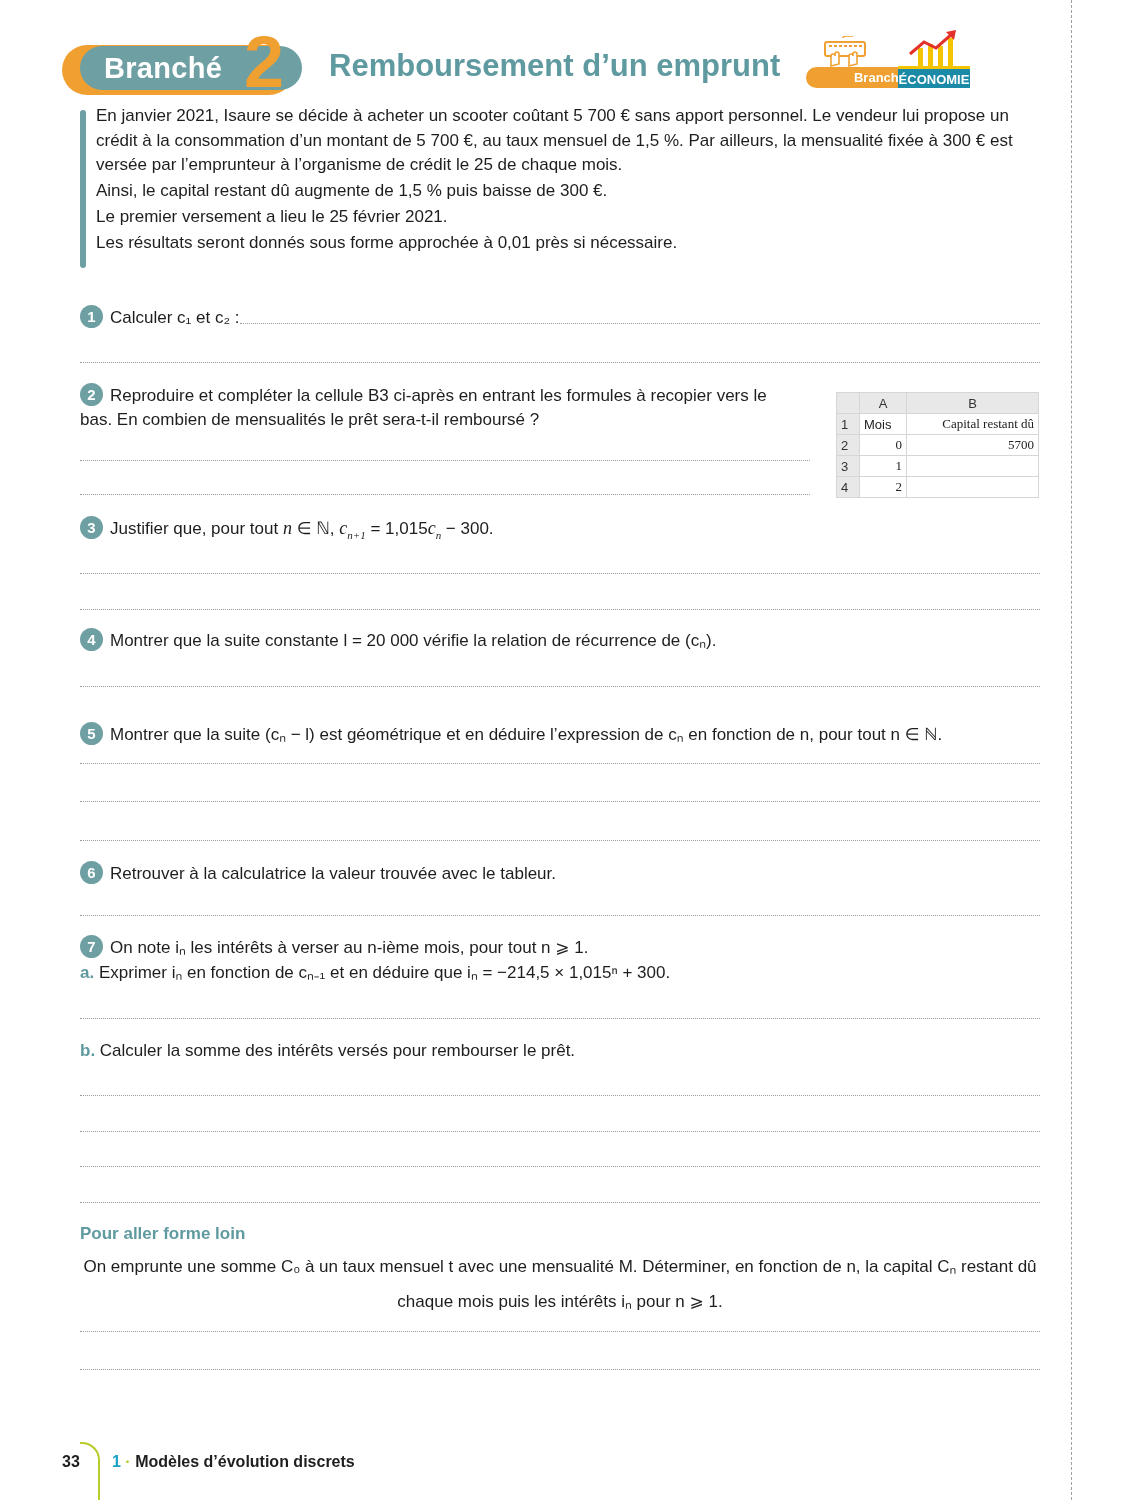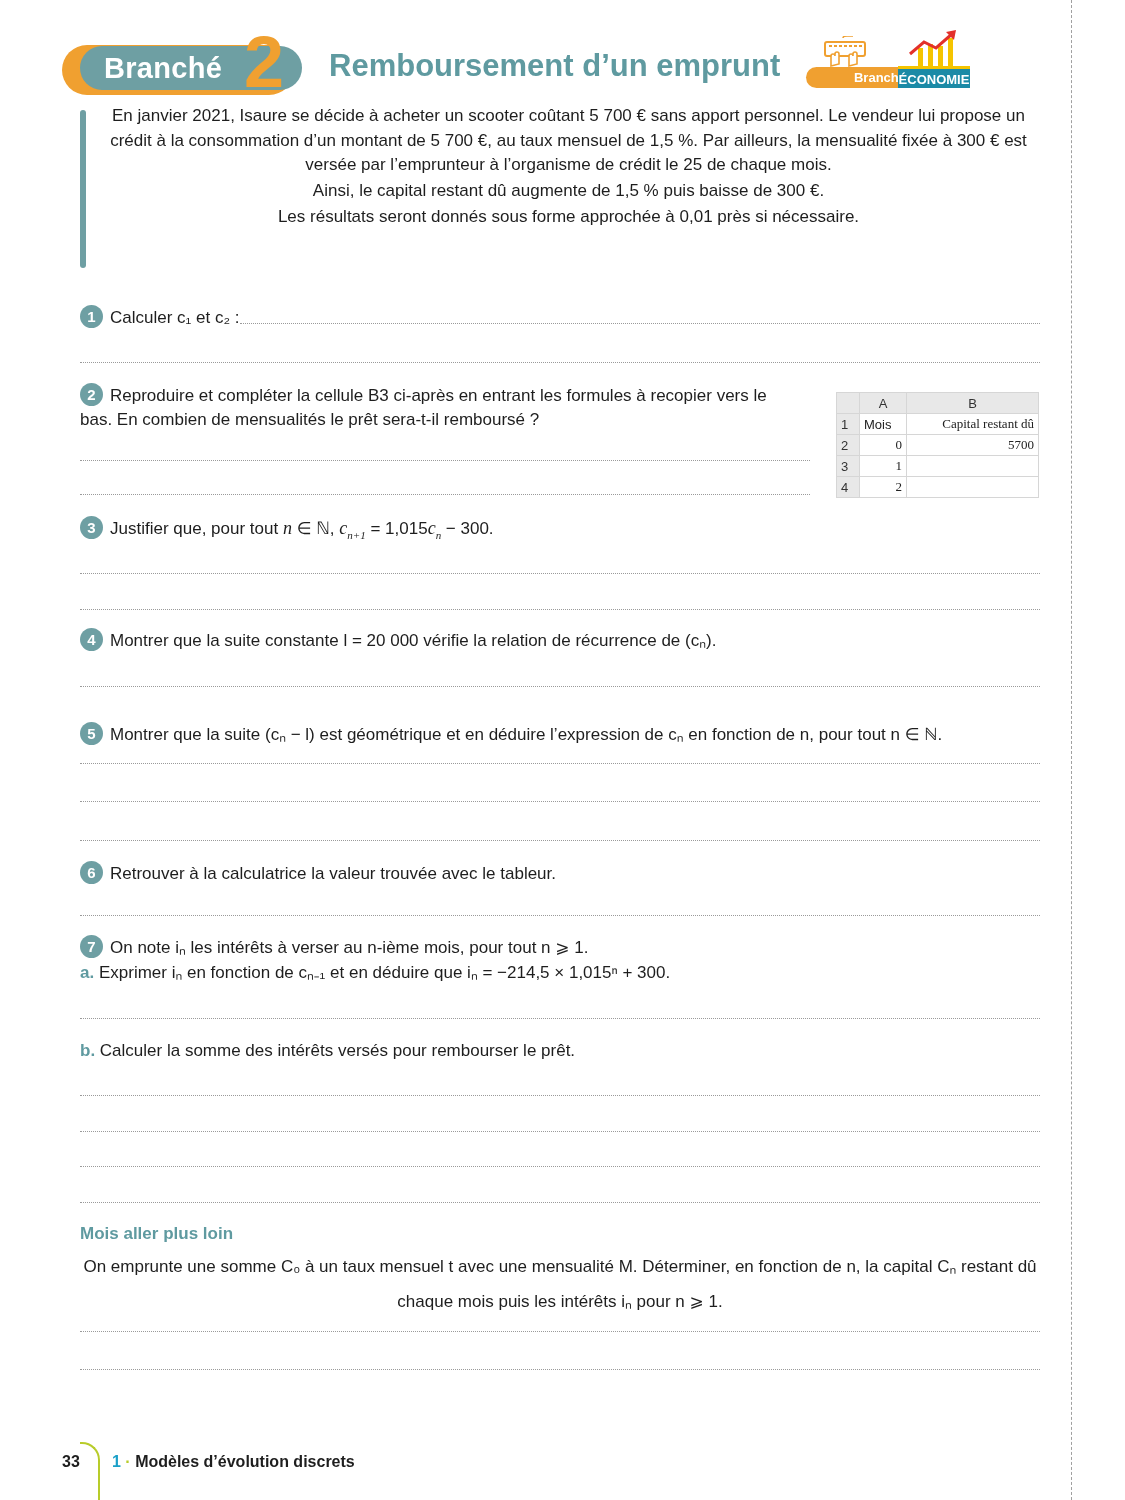--- a/index.html
+++ b/index.html
@@ -15,21 +15,21 @@
   .title { left:322px; top:48px; color:#5f9aa0; font-size:31px; font-weight:bold;margin-left:7px; }
   .badge-branche { left:806px; top:36px; width:78px; height:52px; }
   .badge-branche .pill { position:absolute; left:0; bottom:0; width:78px; height:21px; background:#f0a030; border-radius:11px; color:#fff;
       font-size:13px; font-weight:bold; text-align:center; line-height:21px;padding-left:35px; }
   .badge-eco { left:898px; top:28px; width:72px; height:60px; }
   .badge-eco .box { position:absolute; left:0; bottom:0; width:72px; height:22px; background:#1b8aa6; border-top:3px solid #f5c400; color:#fff;
       font-size:13px; font-weight:bold; text-align:center; line-height:22px; box-sizing:border-box; }
   
   .intro-bar { left:80px; top:110px; width:6px; height:158px; background:#6e9fa3; border-radius:3px; }
   .intro { left:96px; top:104px; width:945px; font-size:17px; line-height:24.5px; }
-  .intro p { margin:0 0 1.5px 0;text-align:center; }
+  .intro p { margin:0 0 1.5px 0; }
   .m { font-family:"Liberation Serif", serif; font-style:italic; font-size:18px; }
   sub, sup { font-size:11px; }
   
   .q { position:absolute; left:80px; font-size:17px; line-height:24px; }
   .num { display:inline-block; width:23px; height:23px; border-radius:50%; background:#6e9fa3; color:#fff; font-weight:bold;
       font-size:15px; text-align:center; line-height:23px; margin-right:7px; vertical-align:1px; }
   .letter { color:#5f9aa0; font-weight:bold; }
   .dots { position:absolute; left:80px; width:960px; height:0; border-bottom:1.5px dotted #9a9a9a; }
   .further-title { left:80px; top:1224px; color:#5f9aa0; font-weight:bold; font-size:17px; }
   .further { left:80px; top:1249px; width:960px; font-size:17px; line-height:35px;text-align:center; }
@@ -88,20 +88,21 @@
     <path d="M4 26 L18 14 L30 20 L46 6" stroke="#e3302a" stroke-width="3" fill="none"></path>
     <path d="M40 4 L50 2 L48 12 z" fill="#e3302a"></path>
   </svg>
   <div class="box">ÉCONOMIE</div>
 </div>
 
 <div class="abs intro-bar"></div>
 <div class="abs intro">
   <p>En janvier 2021, Isaure se décide à acheter un scooter coûtant 5 700 € sans apport personnel. Le vendeur lui propose un crédit à la consommation d’un montant de 5 700 €, au taux mensuel de 1,5 %. Par ailleurs, la mensualité fixée à 300 € est versée par l’emprunteur à l’organisme de crédit le 25 de chaque mois.</p>
   <p>Ainsi, le capital restant dû augmente de 1,5 % puis baisse de 300 €.</p>
+  <p>Le premier versement a lieu le 25 février 2021.</p>
   <p>Les résultats seront donnés sous forme approchée à 0,01 près si nécessaire.</p>
 </div>
 
 <div class="q" style="top:305px;">
   <span class="num">1</span><span>Calculer c₁ et c₂ :</span>
 </div>
 <div class="dots" style="left:240px;width:800px;top:323px;"></div>
 <div class="dots" style="top:362px;"></div>
 
 <div class="q" style="top:383px;width:720px;">
@@ -171,21 +172,21 @@
 </div>
 <div class="dots" style="top:1018px;"></div>
 <div class="q" style="top:1039px;">
   <span class="letter">b.</span> <span>Calculer la somme des intérêts versés pour rembourser le prêt.</span>
 </div>
 <div class="dots" style="top:1095px;"></div>
 <div class="dots" style="top:1131px;"></div>
 <div class="dots" style="top:1166px;"></div>
 <div class="dots" style="top:1202px;"></div>
 
-<div class="abs further-title">Mois aller plus loin</div>
+<div class="abs further-title">Pour aller forme loin</div>
 <div class="abs further">On emprunte une somme C₀ à un taux mensuel t avec une mensualité M. Déterminer, en fonction de n, la capital Cₙ restant dû chaque mois puis les intérêts iₙ pour n ⩾ 1.</div>
 <div class="dots" style="top:1331px;"></div>
 <div class="dots" style="top:1369px;"></div>
 
 <div class="abs footer-num">33</div>
 <div class="abs footer-curve"></div>
 <div class="abs footer-text">
   <span class="ch">1</span><span class="dot"> · </span><span>Modèles d’évolution discrets</span>
 </div>
 

